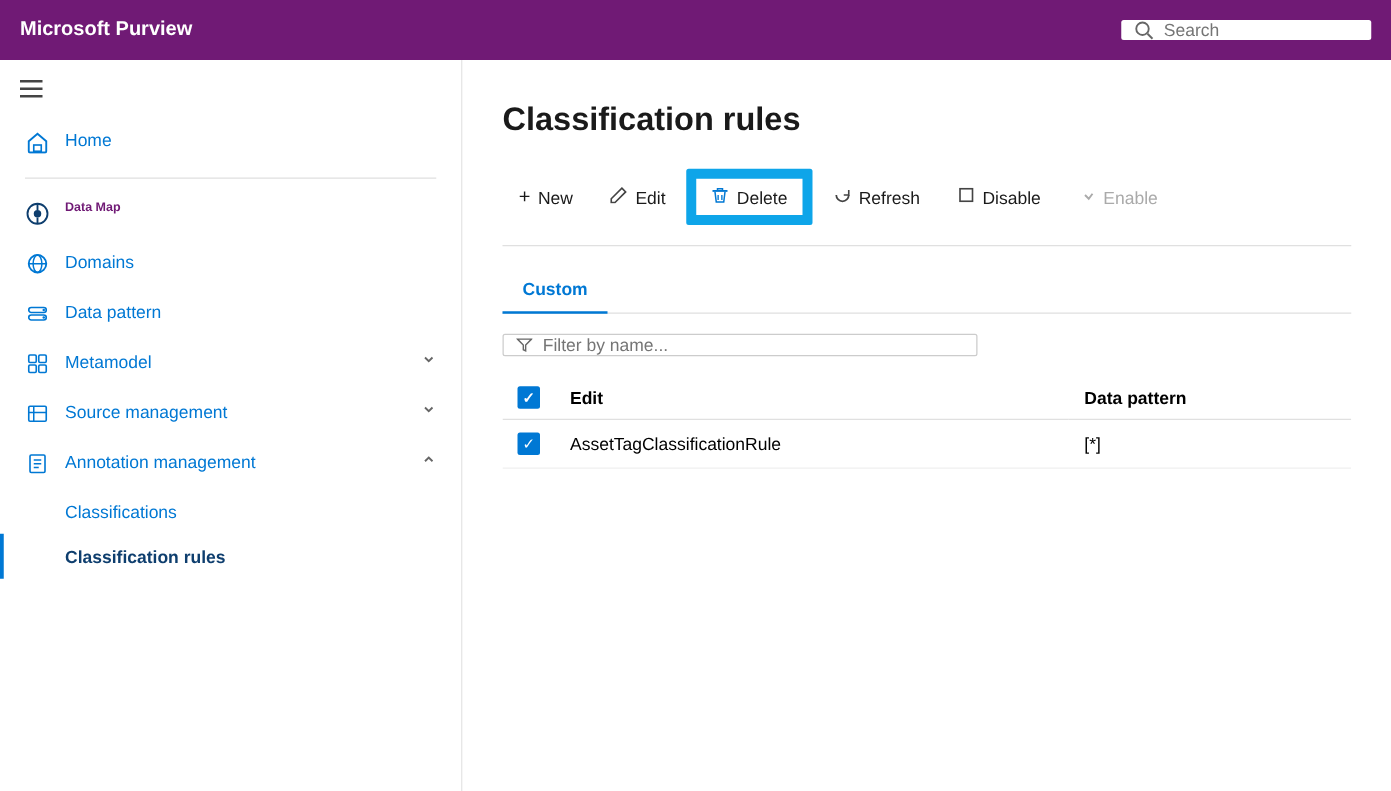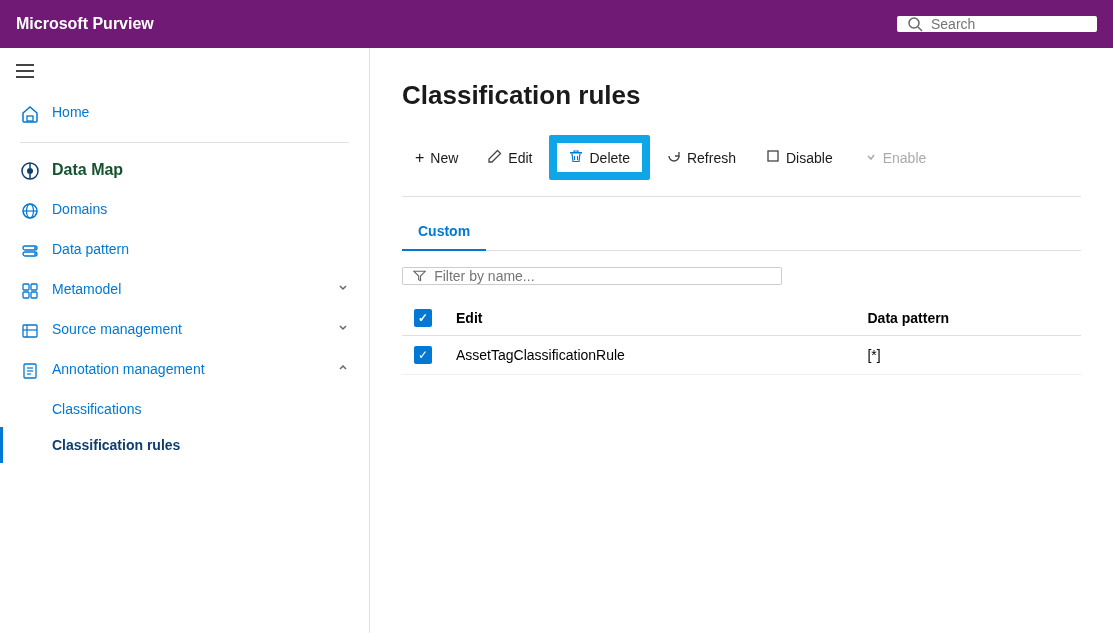--- a/index.html
+++ b/index.html
@@ -67,23 +67,23 @@
     .sidebar-item {
       display: flex;
       align-items: flex-start;
       gap: 12px;
       padding: 10px 20px;
       cursor: pointer;
       color: #0078d4;
       font-size: 14px;
     }
     .sidebar-item.section-header {
-      color: #14532d;
+      color: #701a75;
       font-weight: 700;
-      font-size: 16px;
+      font-size: 10px;
     }
     .sidebar-divider { border: none; border-top: 1px solid #e0e0e0; margin: 8px 20px; }
     .sidebar-icon { width: 20px; height: 20px; flex-shrink: 0; display: flex; align-items: center; justify-content: center; }
     .sidebar-label { flex: 1; }
     .sidebar-chevron { margin-left: auto; }
     .sidebar-submenu .sidebar-item {
       padding-left: 52px;
       font-weight: 400;
     }
     .sidebar-submenu .sidebar-item.active {

